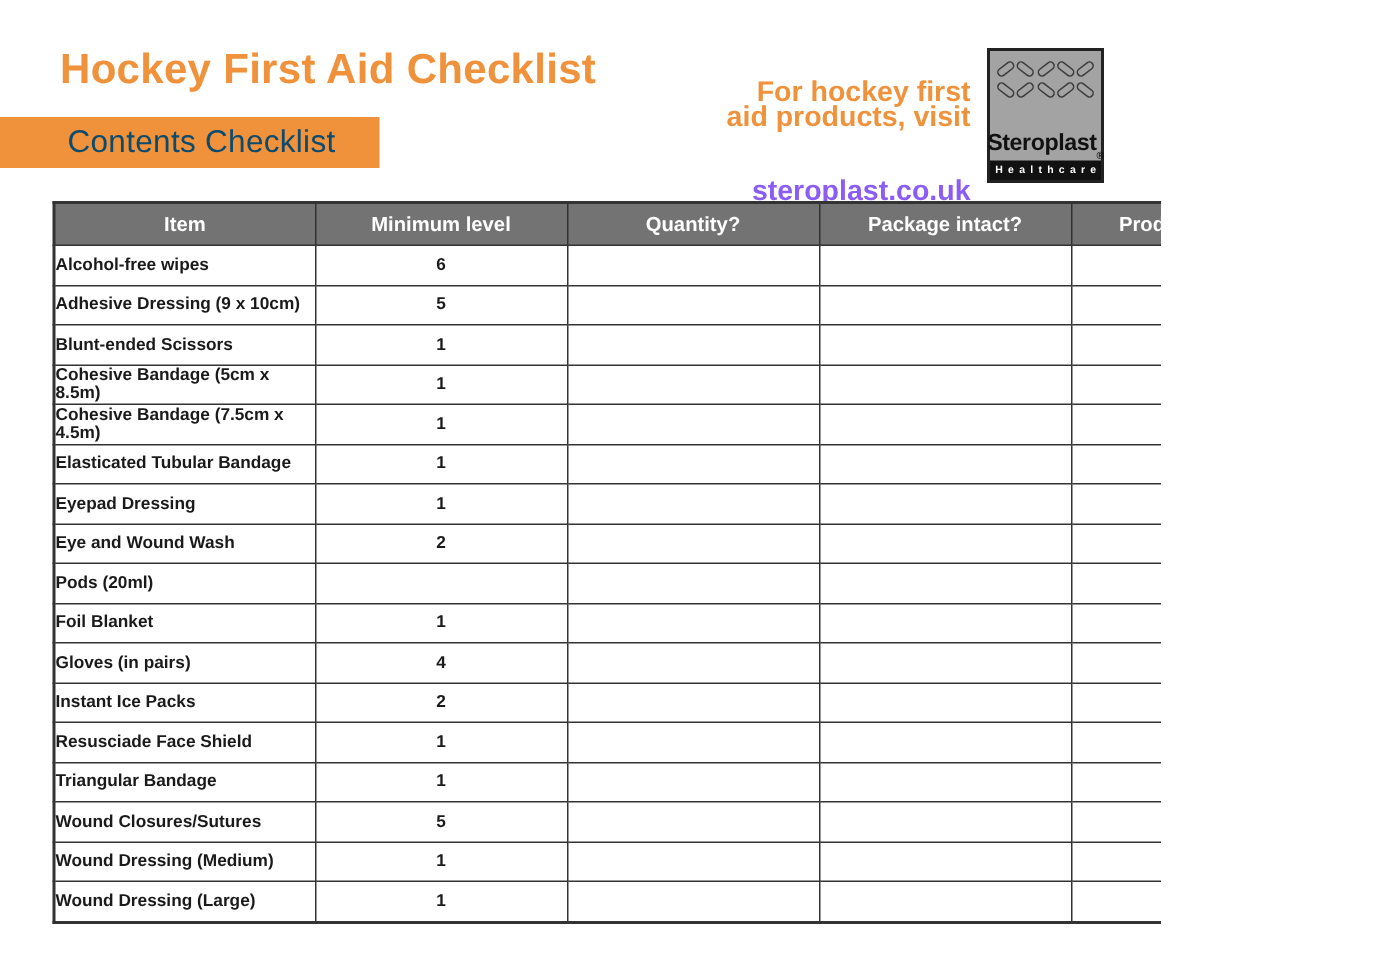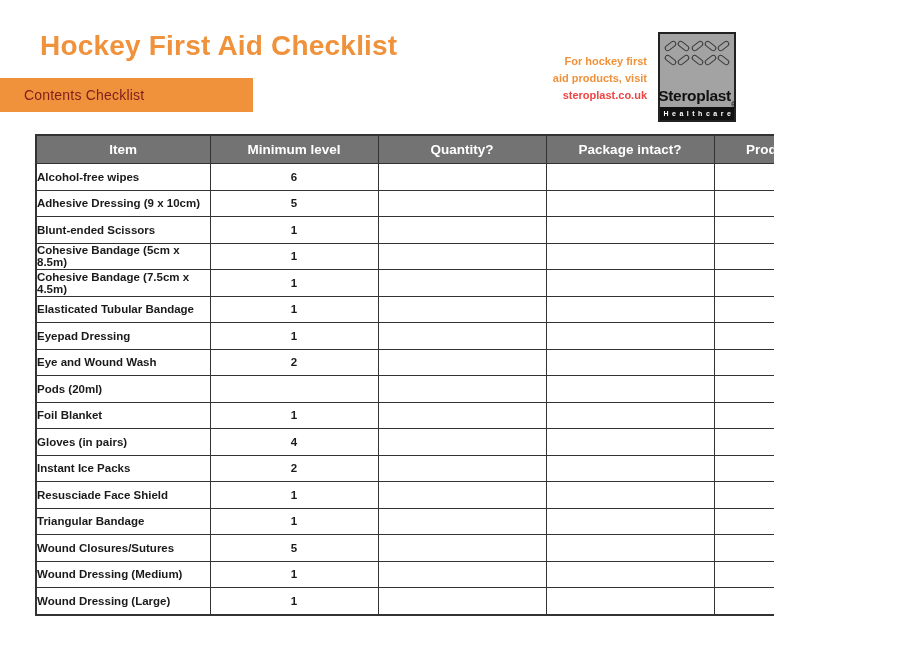--- a/index.html
+++ b/index.html
@@ -24,38 +24,38 @@
     position: absolute;
     left: 0;
     top: 78px;
     width: 253px;
     height: 34px;
     background: #F0923B;
     box-sizing: border-box;
   }
   .banner-label {
     display: block;
-    padding-left: 24px;
+    padding-left: 45px;
     line-height: 34px;
-    font-size: 14px;
-    color: #7f1d1d;
+    font-size: 21px;
+    color: #0c4a6e;
     letter-spacing: 0.2px;
   }
   .promo {
     position: absolute;
     top: 53px;
     right: 127px;
     width: 180px;
     text-align: right;
     color: #F0923B;
     font-weight: bold;
-    font-size: 11px;
+    font-size: 19px;
     line-height: 17px;
   }
-  .promo .link-line { color: #ef4444; text-decoration: none; }
+  .promo .link-line { color: #8b5cf6; text-decoration: none; margin-top: 32px; }
   .logo {
     position: absolute;
     top: 32px;
     right: 38px;
     width: 78px;
     height: 90px;
     border: 2px solid #222222;
     box-sizing: border-box;
     background: #a3a3a3;
     display: flex;

